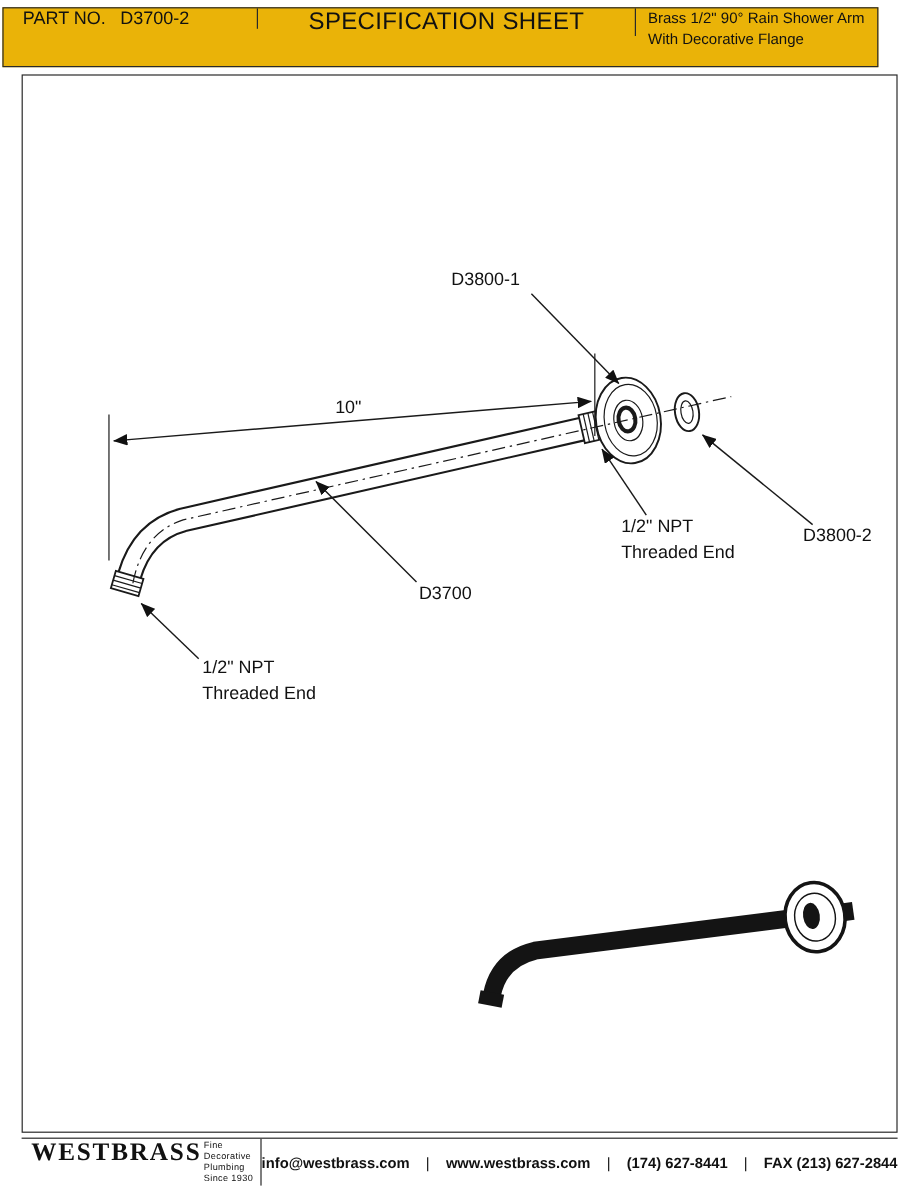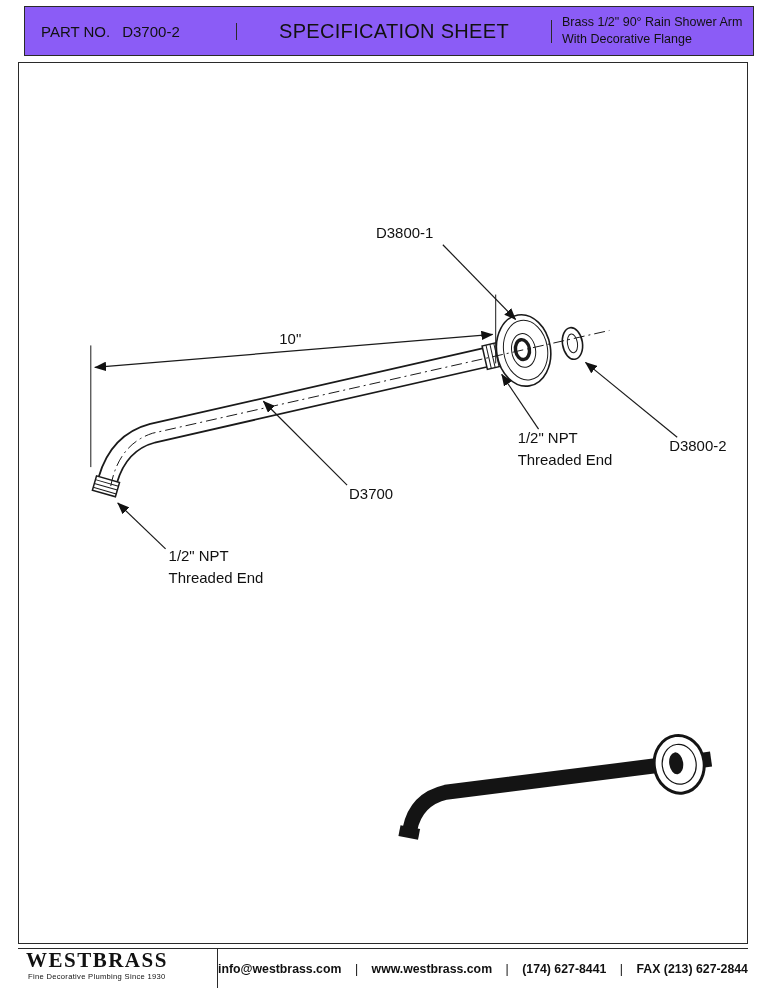--- a/index.html
+++ b/index.html
@@ -7,23 +7,23 @@
     width: 766px; height: 990px;
     background: #ffffff;
     font-family: "Liberation Sans", sans-serif;
     color: #111;
     position: relative;
   }
   .sheet { position: absolute; left: 0; top: 0; width: 766px; height: 990px; background: #fff; }
 
   
   .sheet-header {
-    position: absolute; left: 24px; top: 6px; width: 730px; height: 50px;
+    position: absolute; left: 2px; top: 6px; width: 730px; height: 50px;
     border: 1.6px solid #2a2a2a;
-    display: flex; align-items: center; background:#8b5cf6;
+    display: flex; align-items: flex-start; background:#eab308;
   }
   .hdr-cell { display: flex; align-items: center; }
   .hdr-part {
     width: 212px; border-right: 1.6px solid #2a2a2a;
     padding-left: 16px; gap: 12px; font-size: 15px;
   }
   .hdr-title {
     width: 315px; border-right: 1.6px solid #2a2a2a;
     justify-content: center; font-size: 20px; letter-spacing: 0.3px; font-weight: 400;
   }
@@ -41,21 +41,21 @@
   svg text { font-family: "Liberation Sans", sans-serif; font-size: 15px; fill: #111; }
 
   
   .sheet-footer {
     position: absolute; left: 18px; top: 948px; width: 730px; height: 40px;
     border-top: 1.6px solid #2a2a2a;
     display: flex; align-items: stretch; background:#fff;
   }
   .brand-block {
     width: 200px; border-right: 1.6px solid #2a2a2a;
-    display: flex; flex-direction: column; justify-content: flex-start;
+    display: flex; flex-direction: row; justify-content: flex-end;
     padding-left: 8px;
   }
   .brand {
     font-family: "Liberation Serif", serif;
     font-size: 21px; letter-spacing: 1.5px; font-weight: 600; line-height: 1.05;
   }
   .tagline { font-size: 7.6px; letter-spacing: 0.3px; margin-top: 1px; padding-left: 2px; }
   .contact {
     flex: 1; display: flex; align-items: center; justify-content: space-between;
     font-size: 12.3px; font-weight: 700; white-space: nowrap;

